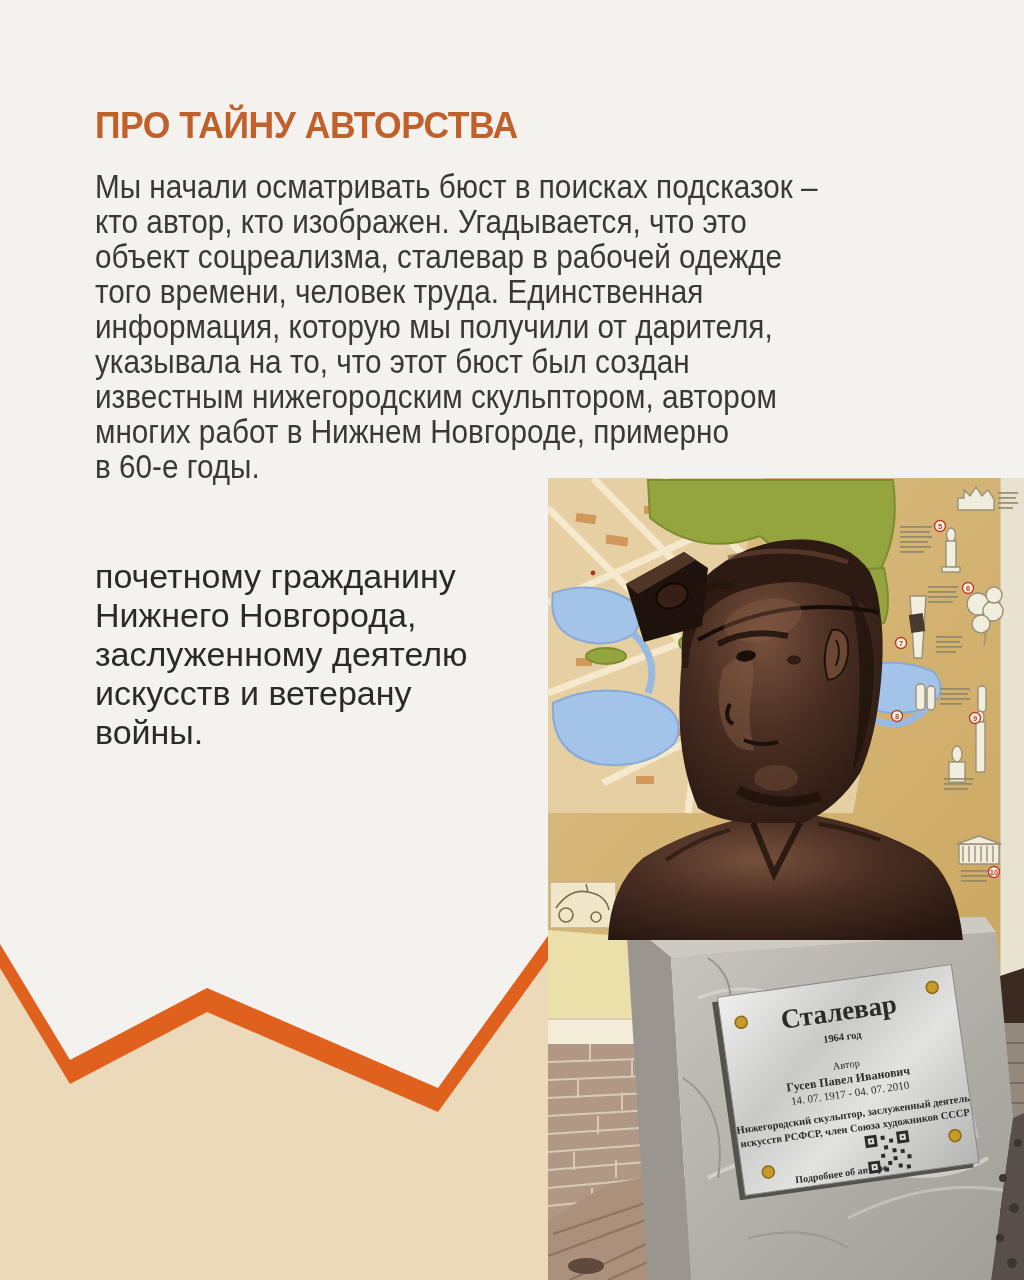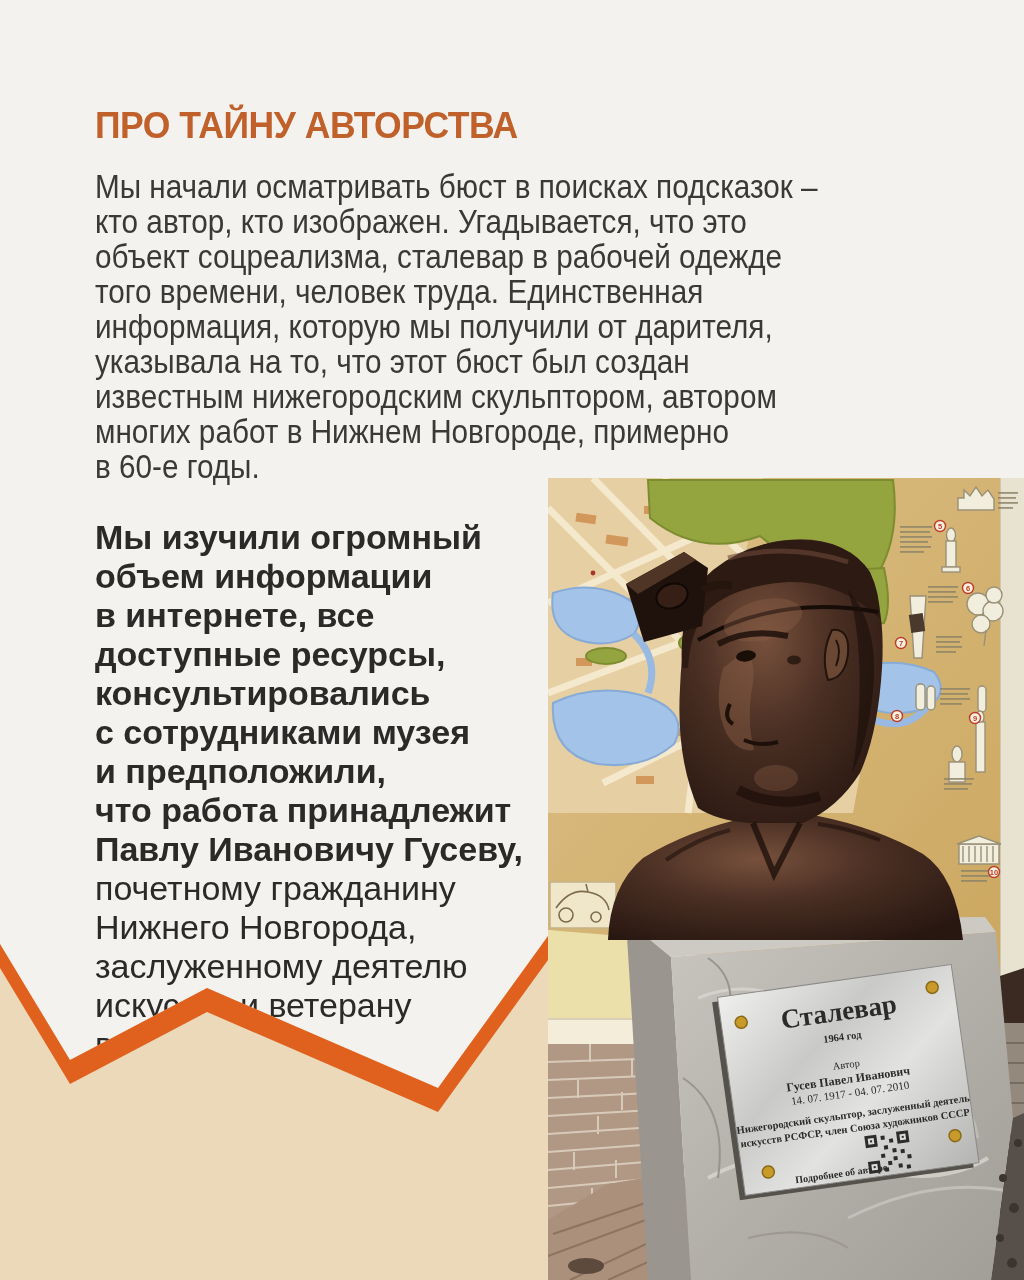--- a/index.html
+++ b/index.html
@@ -36,29 +36,21 @@
 <p class="intro">Мы начали осматривать бюст в поисках подсказок –
 кто автор, кто изображен. Угадывается, что это
 объект соцреализма, сталевар в рабочей одежде
 того времени, человек труда. Единственная
 информация, которую мы получили от дарителя,
 указывала на то, что этот бюст был создан
 известным нижегородским скульптором, автором
 многих работ в Нижнем Новгороде, примерно
 в 60-е годы.</p>
 
-<p class="research"><span class="bold">Мы изучили огромный
-объем информации
-в интернете, все
-доступные ресурсы,
-консультировались
-с сотрудниками музея
-и предположили,
-что работа принадлежит
-Павлу Ивановичу Гусеву,</span><span>
+<p class="research"><span>
 почетному гражданину
 Нижнего Новгорода,
 заслуженному деятелю
 искусств и ветерану
 войны.</span></p>
 
 <svg class="zigzag" viewBox="0 0 548 350" aria-hidden="true">
   <polygon points="0,14 70,130 207,58 438,158 548,6 548,350 0,350" fill="#ecd9ba"></polygon>
   <polygon points="0,14 70,130 207,58 438,158 548,6 548,30 438,182 207,82 70,154 0,38" fill="#e0611e"></polygon>
 </svg>

